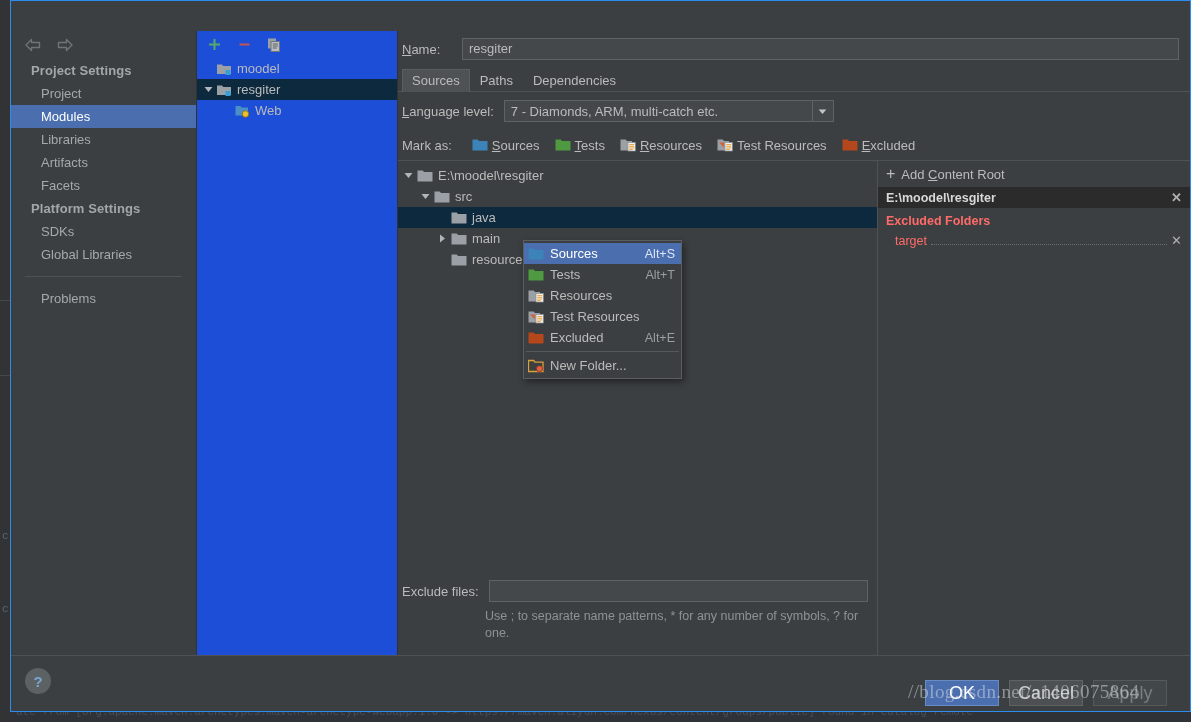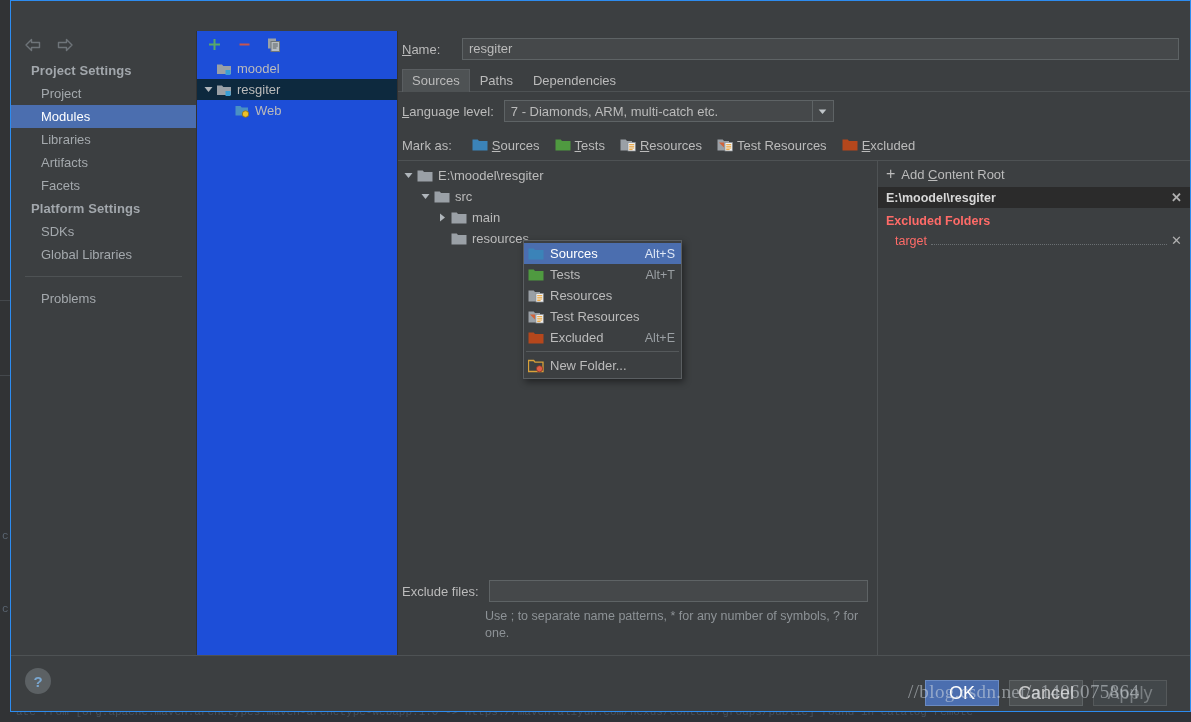--- a/index.html
+++ b/index.html
@@ -558,20 +558,29 @@
                   </svg>
               </div>
               <div class="ti">
                 <svg width="16" height="14" viewBox="0 0 16 14">
                     <path d="M0.5 1.5 h5.2 l1.3 1.6 H15.5 V12.5 H0.5 Z" fill="#9aa0a6"></path>
                   </svg>
               </div>
               <div>src</div>
             </div>
 
+            <div class="tree-row selected" style="padding-left:36px;">
+              <div class="tw"></div>
+              <div class="ti">
+                <svg width="16" height="14" viewBox="0 0 16 14">
+                    <path d="M0.5 1.5 h5.2 l1.3 1.6 H15.5 V12.5 H0.5 Z" fill="#9aa0a6"></path>
+                  </svg>
+              </div>
+              <div>java</div>
+            </div>
 
             <div class="tree-row" style="padding-left:36px;">
               <div class="tw">
                 <svg width="9" height="9" viewBox="0 0 9 9">
                     <path d="M2 0.5 L2 8.5 L7 4.5 Z" fill="#b0b6bb"></path>
                   </svg>
               </div>
               <div class="ti">
                 <svg width="16" height="14" viewBox="0 0 16 14">
                     <path d="M0.5 1.5 h5.2 l1.3 1.6 H15.5 V12.5 H0.5 Z" fill="#9aa0a6"></path>

